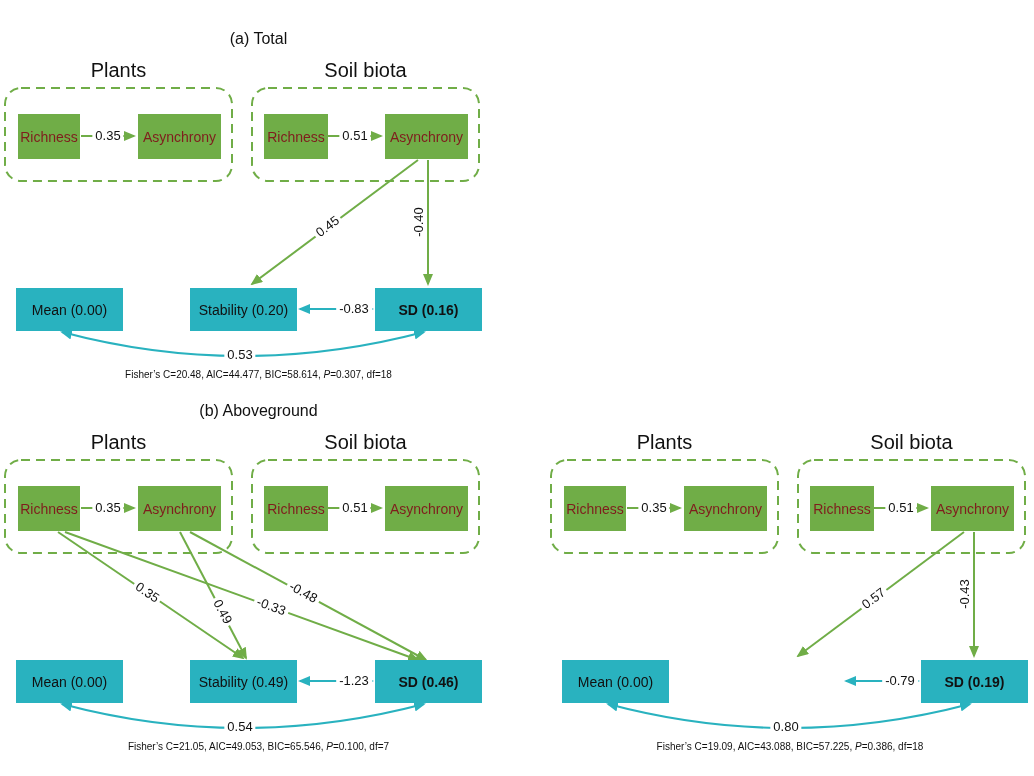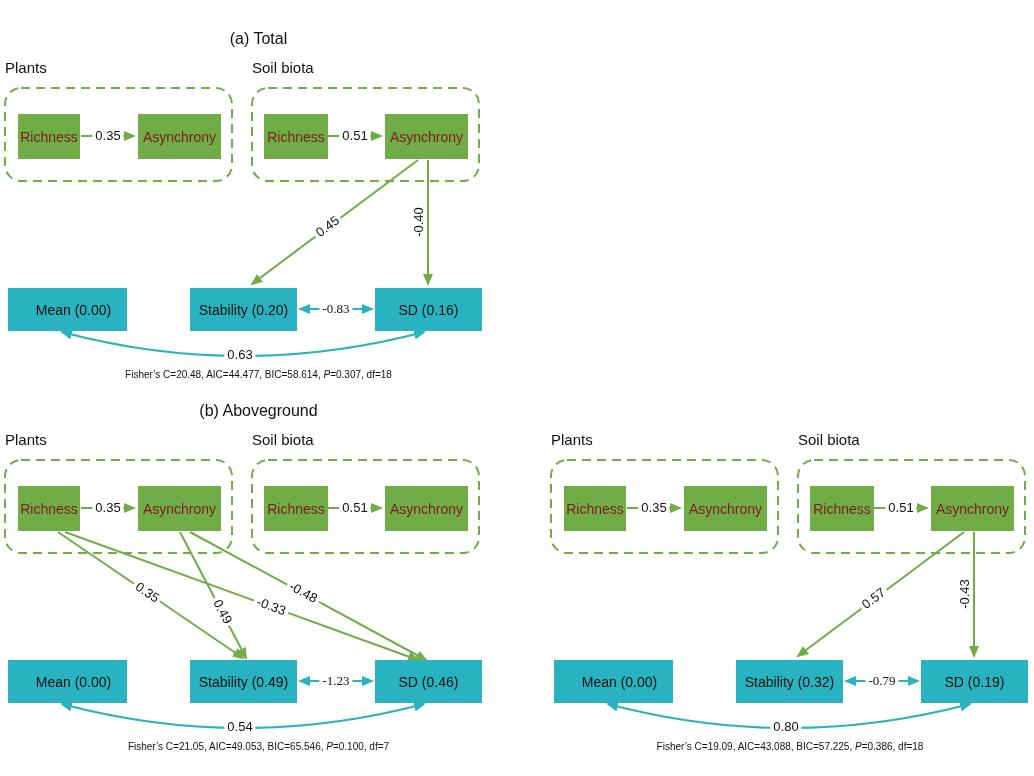--- a/index.html
+++ b/index.html
@@ -10,53 +10,53 @@
   }
   .panel{position:absolute;width:517px;height:380px;}
   #panel-a{left:0;top:0;margin-top:26px;}
   #panel-b{left:0;top:398px;}
   #panel-c{left:546px;top:398px;width:488px;}
   .svg-layer{position:absolute;left:0;top:0;}
   .dash{fill:none;stroke:#70ad47;stroke-width:2;stroke-dasharray:9 6;}
   .gl{stroke:#70ad47;stroke-width:2;fill:none;}
   .cl{stroke:#29b2bf;stroke-width:2.2;fill:none;}
   .title{position:absolute;top:4px;left:0;width:100%;text-align:center;font-size:16px;}
-  .group-label{position:absolute;top:33px;text-align:left;font-size:15px;}
+  .group-label{position:absolute;top:33px;text-align:center;font-size:20px;}
   .gl-plants{left:5px;width:227px;}
   .gl-soil{left:252px;width:227px;}
   .gbox{
     position:absolute;top:88px;height:45px;background:#70ad47;
     display:flex;align-items:center;justify-content:center;
     font-size:14px;color:#7f1d1d;
   }
   .g-pr{left:18px;width:62px;}
   .g-pa{left:138px;width:83px;}
   .g-sr{left:264px;width:64px;}
   .g-sa{left:385px;width:83px;}
   .cbox{
     position:absolute;top:262px;height:43px;width:107px;background:#29b2bf;
     display:flex;align-items:center;justify-content:center;
     font-size:14px;color:#111;
   }
-  .c-mean{left:8px;padding-left:12px;}
+  .c-mean{left:16px;}
   .c-stab{left:190px;}
-  .c-sd{left:375px;}
+  .c-sd{left:375px;font-weight:bold;}
   .lbl{
     position:absolute;background:#ffffff;padding:0 3px;font-size:13px;
     white-space:nowrap;transform:translate(-50%,-50%);line-height:1.15;
   }
   .lbl-conn-plants{left:108px;top:110px;}
   .lbl-conn-soil{left:355px;top:110px;}
   .lbl-diag{left:328px;top:201px;transform:translate(-50%,-50%) rotate(-37deg);}
   .lbl-vert{left:419px;top:196px;transform:translate(-50%,-50%) rotate(-90deg);}
   .lbl-rstab{left:147px;top:195px;transform:translate(-50%,-50%) rotate(34deg);}
   .lbl-astab{left:222px;top:214px;transform:translate(-50%,-50%) rotate(62deg);}
   .lbl-rsd{left:271px;top:209px;transform:translate(-50%,-50%) rotate(20deg);}
   .lbl-asd{left:303px;top:195px;transform:translate(-50%,-50%) rotate(29deg);}
-  .lbl-stabsd{left:336px;top:283px;font-family:Liberation Serif, serif;}
+  .lbl-stabsd{left:354px;top:283px;}
   .lbl-meansd{left:240px;top:329px;}
   .stats{position:absolute;top:343px;left:0;width:100%;text-align:center;font-size:10px;}
   .stats .p{font-style:italic;}
 </style>
 </head>
 <body>
 
 <div class="panel" id="panel-a">
   <svg class="svg-layer" width="517" height="380">
     <defs>
@@ -84,21 +84,21 @@
   <div class="gbox g-sr">Richness</div>
   <div class="gbox g-sa">Asynchrony</div>
   <div class="cbox c-mean">Mean (0.00)</div>
   <div class="cbox c-stab">Stability (0.20)</div>
   <div class="cbox c-sd">SD (0.16)</div>
   <div class="lbl lbl-conn-plants">0.35</div>
   <div class="lbl lbl-conn-soil">0.51</div>
   <div class="lbl lbl-diag">0.45</div>
   <div class="lbl lbl-vert">-0.40</div>
   <div class="lbl lbl-stabsd">-0.83</div>
-  <div class="lbl lbl-meansd">0.63</div>
+  <div class="lbl lbl-meansd">0.53</div>
   <div class="stats"><span>Fisher’s C=20.48, AIC=44.477, BIC=58.614, </span><span class="p">P</span><span>=0.307, df=18</span></div>
 </div>
 
 <div class="panel" id="panel-b">
   <svg class="svg-layer" width="517" height="380">
     <defs>
       <marker id="mg-b" markerUnits="userSpaceOnUse" markerWidth="12" markerHeight="10" refX="10" refY="5" orient="auto-start-reverse">
         <path d="M0,0 L12,5 L0,10 Z" fill="#70ad47"></path>
       </marker>
       <marker id="mc-b" markerUnits="userSpaceOnUse" markerWidth="12" markerHeight="10" refX="10" refY="5" orient="auto-start-reverse">
@@ -156,21 +156,20 @@
     <line class="cl" x1="300" y1="283" x2="372" y2="283" marker-start="url(#mc-c)" marker-end="url(#mc-c)"></line>
     <path class="cl" d="M 62,306 Q 242,354 424,306" marker-start="url(#mc-c)" marker-end="url(#mc-c)"></path>
   </svg>
   <div class="group-label gl-plants">Plants</div>
   <div class="group-label gl-soil">Soil biota</div>
   <div class="gbox g-pr">Richness</div>
   <div class="gbox g-pa">Asynchrony</div>
   <div class="gbox g-sr">Richness</div>
   <div class="gbox g-sa">Asynchrony</div>
   <div class="cbox c-mean">Mean (0.00)</div>
-  <div class="cbox c-stab">Stability (0.32)</div>
   <div class="cbox c-sd">SD (0.19)</div>
   <div class="lbl lbl-conn-plants">0.35</div>
   <div class="lbl lbl-conn-soil">0.51</div>
   <div class="lbl lbl-diag">0.57</div>
   <div class="lbl lbl-vert">-0.43</div>
   <div class="lbl lbl-stabsd">-0.79</div>
   <div class="lbl lbl-meansd">0.80</div>
   <div class="stats"><span>Fisher’s C=19.09, AIC=43.088, BIC=57.225, </span><span class="p">P</span><span>=0.386, df=18</span></div>
 </div>
 

